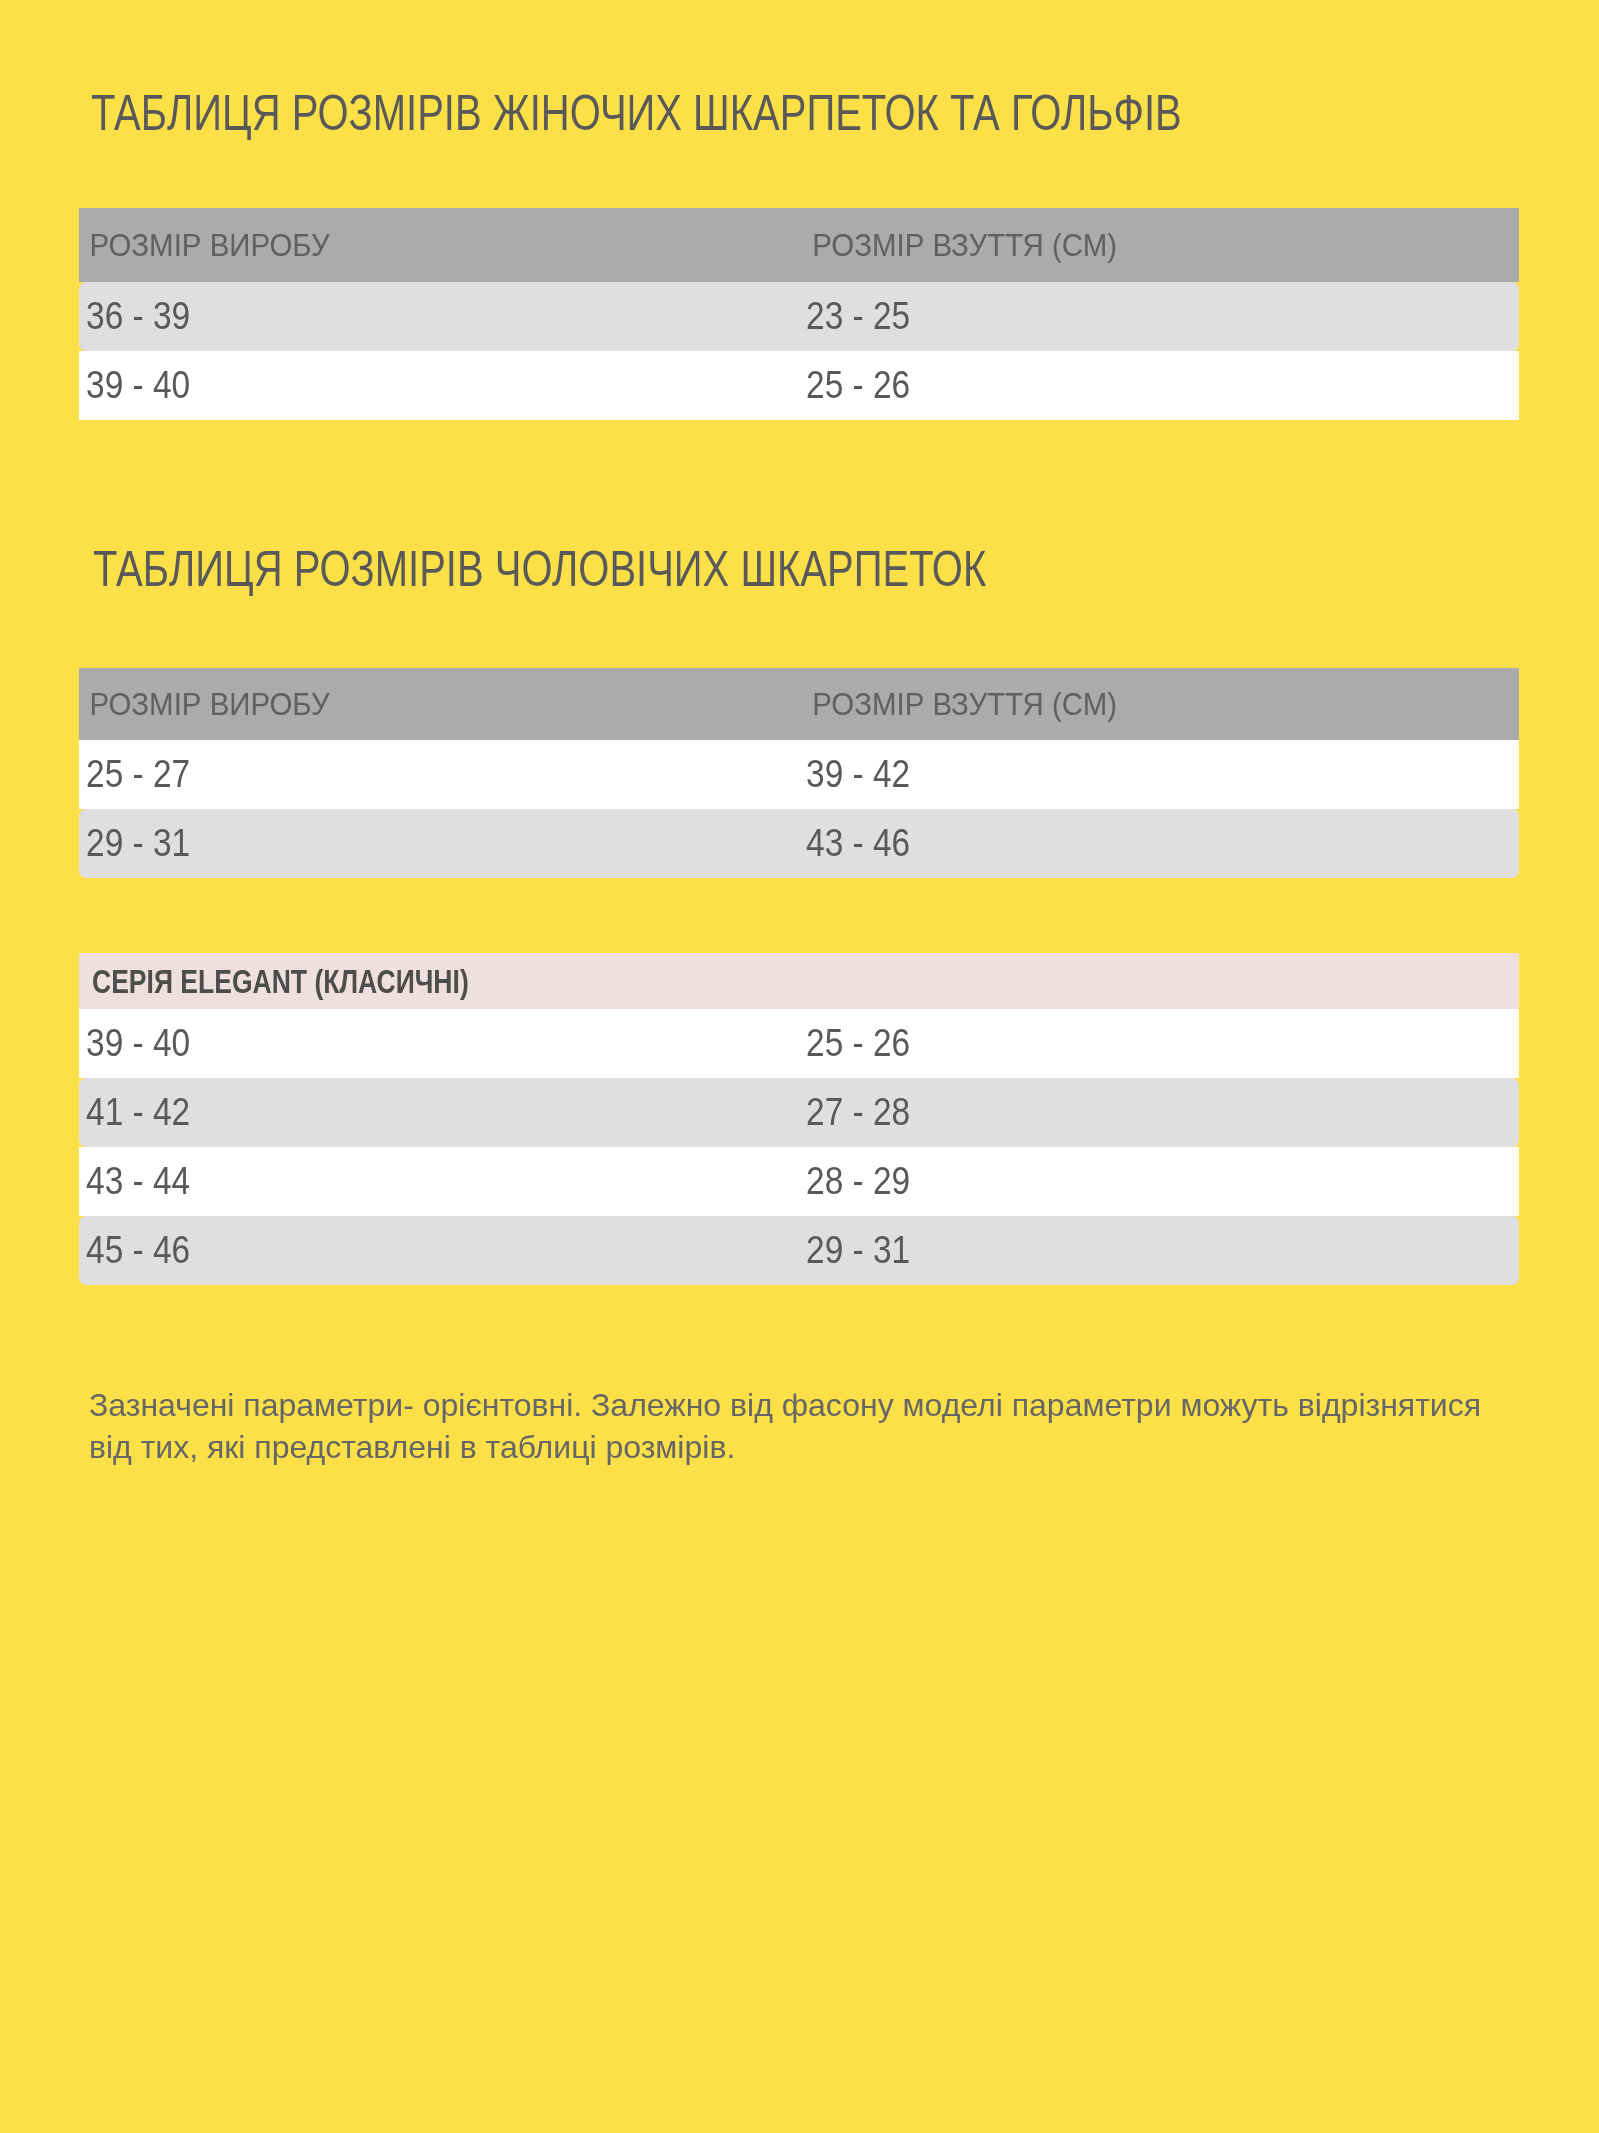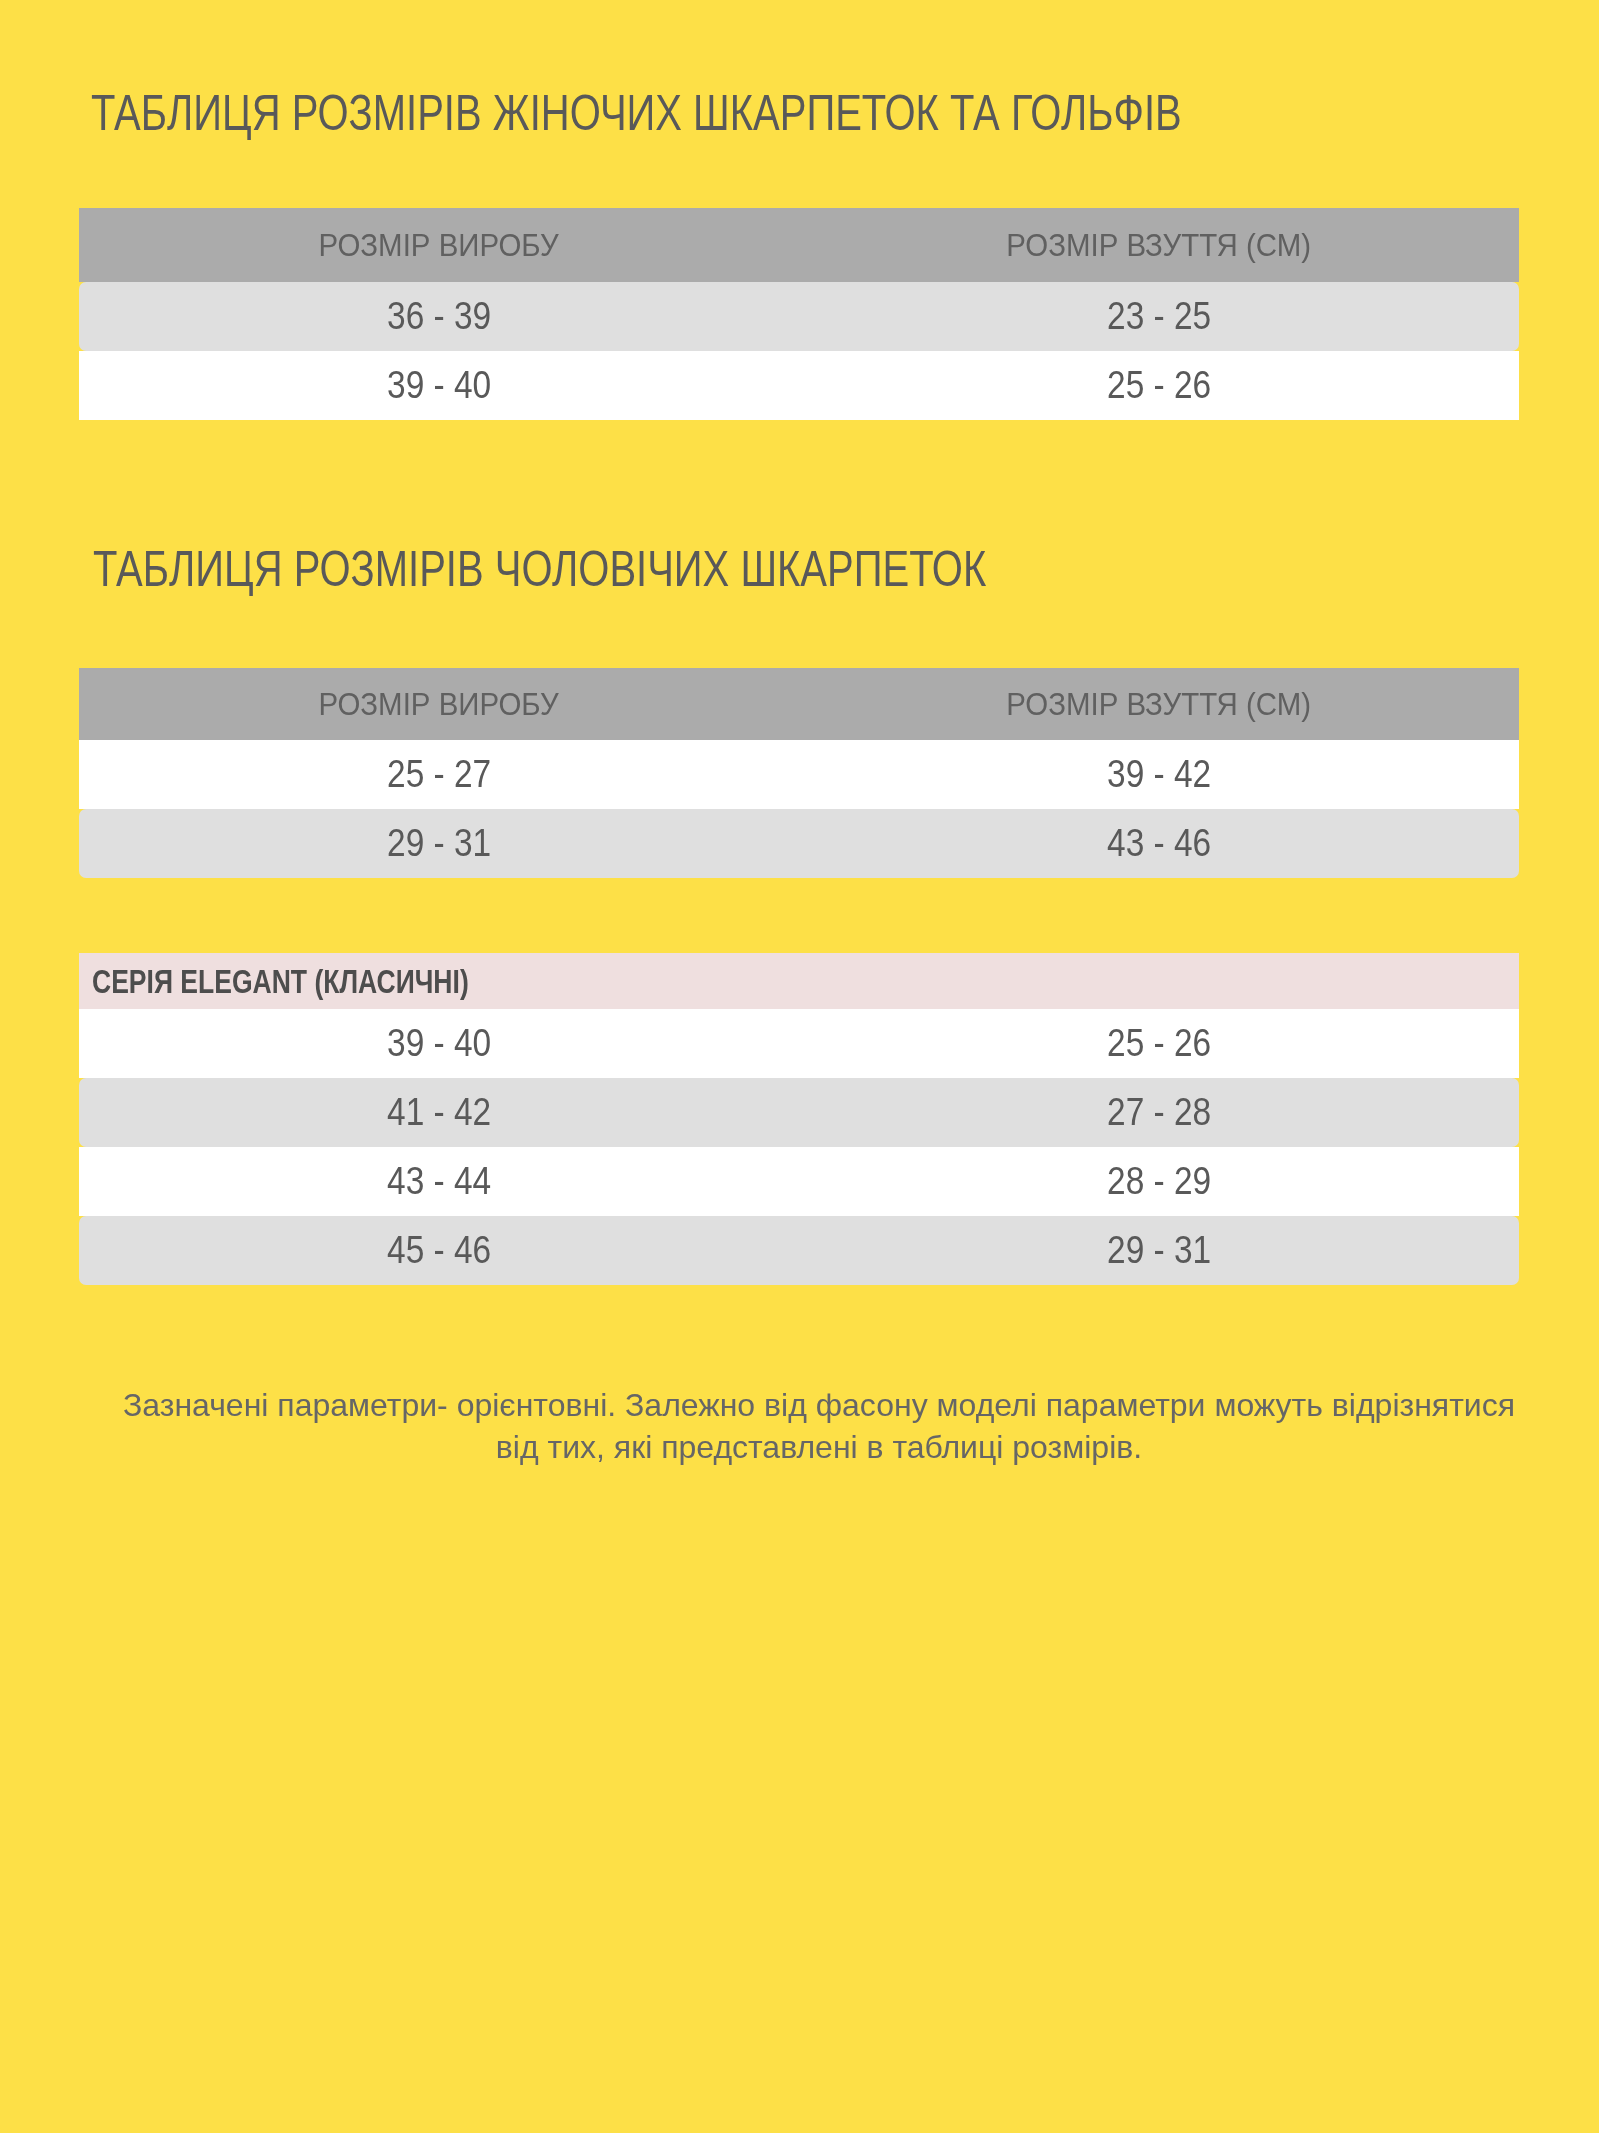--- a/index.html
+++ b/index.html
@@ -43,21 +43,21 @@
     font-size: 32px;
     color: #606060;
     transform: scaleX(0.92);
   }
   .trow { display: flex; height: 69px; background: #ffffff; }
   .trow.alt { background: #dfdfdf; border-radius: 7px; }
   .cell {
     flex: 1;
     display: flex;
     align-items: center;
-    justify-content: center;
+    justify-content: flex-start;
     overflow: visible;
   }
   .cell span { display: inline-block; white-space: nowrap; }
   .val span {
     font-size: 38px;
     color: #595959;
     transform: scaleX(0.88);
   }
 
   .elegant-head {
@@ -79,21 +79,21 @@
 
   .note {
     position: absolute;
     left: 89px;
     top: 1384px;
     width: 1460px;
     font-size: 32px;
     line-height: 42px;
     color: #666666;
   }
-  .note div { white-space: nowrap; text-align: center; }
+  .note div { white-space: nowrap; }
 </style>
 </head>
 <body>
 
 <div class="page">
 
   <div class="title" id="title-women">ТАБЛИЦЯ РОЗМІРІВ ЖІНОЧИХ ШКАРПЕТОК ТА ГОЛЬФІВ</div>
 
   <div class="sizetable" id="table-women">
     <div class="thead">

